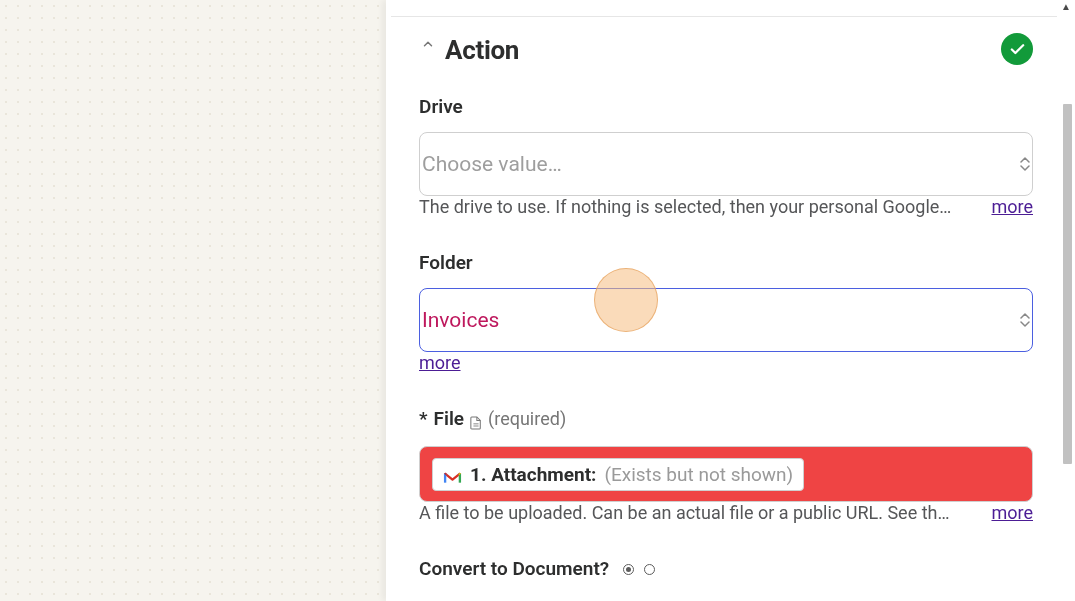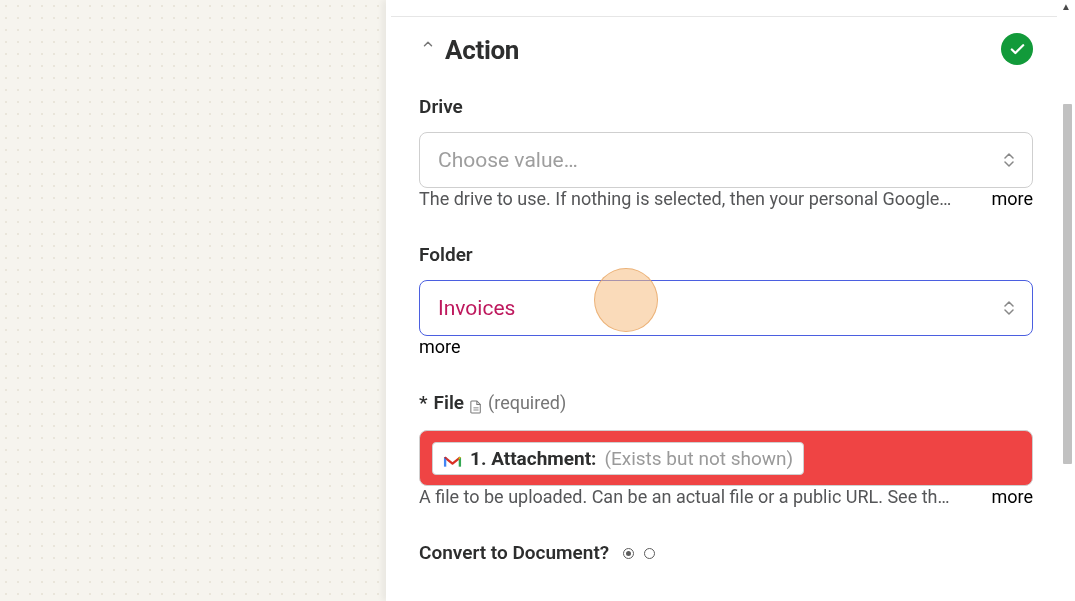--- a/index.html
+++ b/index.html
@@ -131,27 +131,27 @@
     font-size: 18px;
   }
   .asterisk { font-weight: 600; }
   .file-glyph {
     width: 12px;
     height: 14px;
     display: inline-block;
   }
   .dropdown {
     margin-top: 14px;
-    height: 56px;
+    height: 64px;
     border: 1px solid #cfcfcf;
     border-radius: 8px;
     display: flex;
     align-items: center;
     justify-content: space-between;
-    padding: 0 18px;
+    padding: 0 2px;
     background: #fff;
   }
   .dropdown.highlight {
     border-color: #5f6cff;
     border-color: #3b5bd1;
   }
   .dropdown.highlight {
     border: 1px solid #4b5fe0;
   }
   .dropdown .value {
@@ -180,21 +180,22 @@
   .help-text {
     font-size: 18px;
     color: #555658;
     white-space: nowrap;
     overflow: hidden;
     text-overflow: ellipsis;
     flex: 1;
   }
   .more-link {
     font-size: 18px;
-    color: #000000;
+    color: #4c1d95;
+    text-decoration: underline;
     flex: 0 0 auto;
     cursor: pointer;
   }
   
   .file-box {
     margin-top: 16px;
     height: 56px;
     border: 1px solid #cfcfcf;
     border-radius: 8px;
     display: flex;

